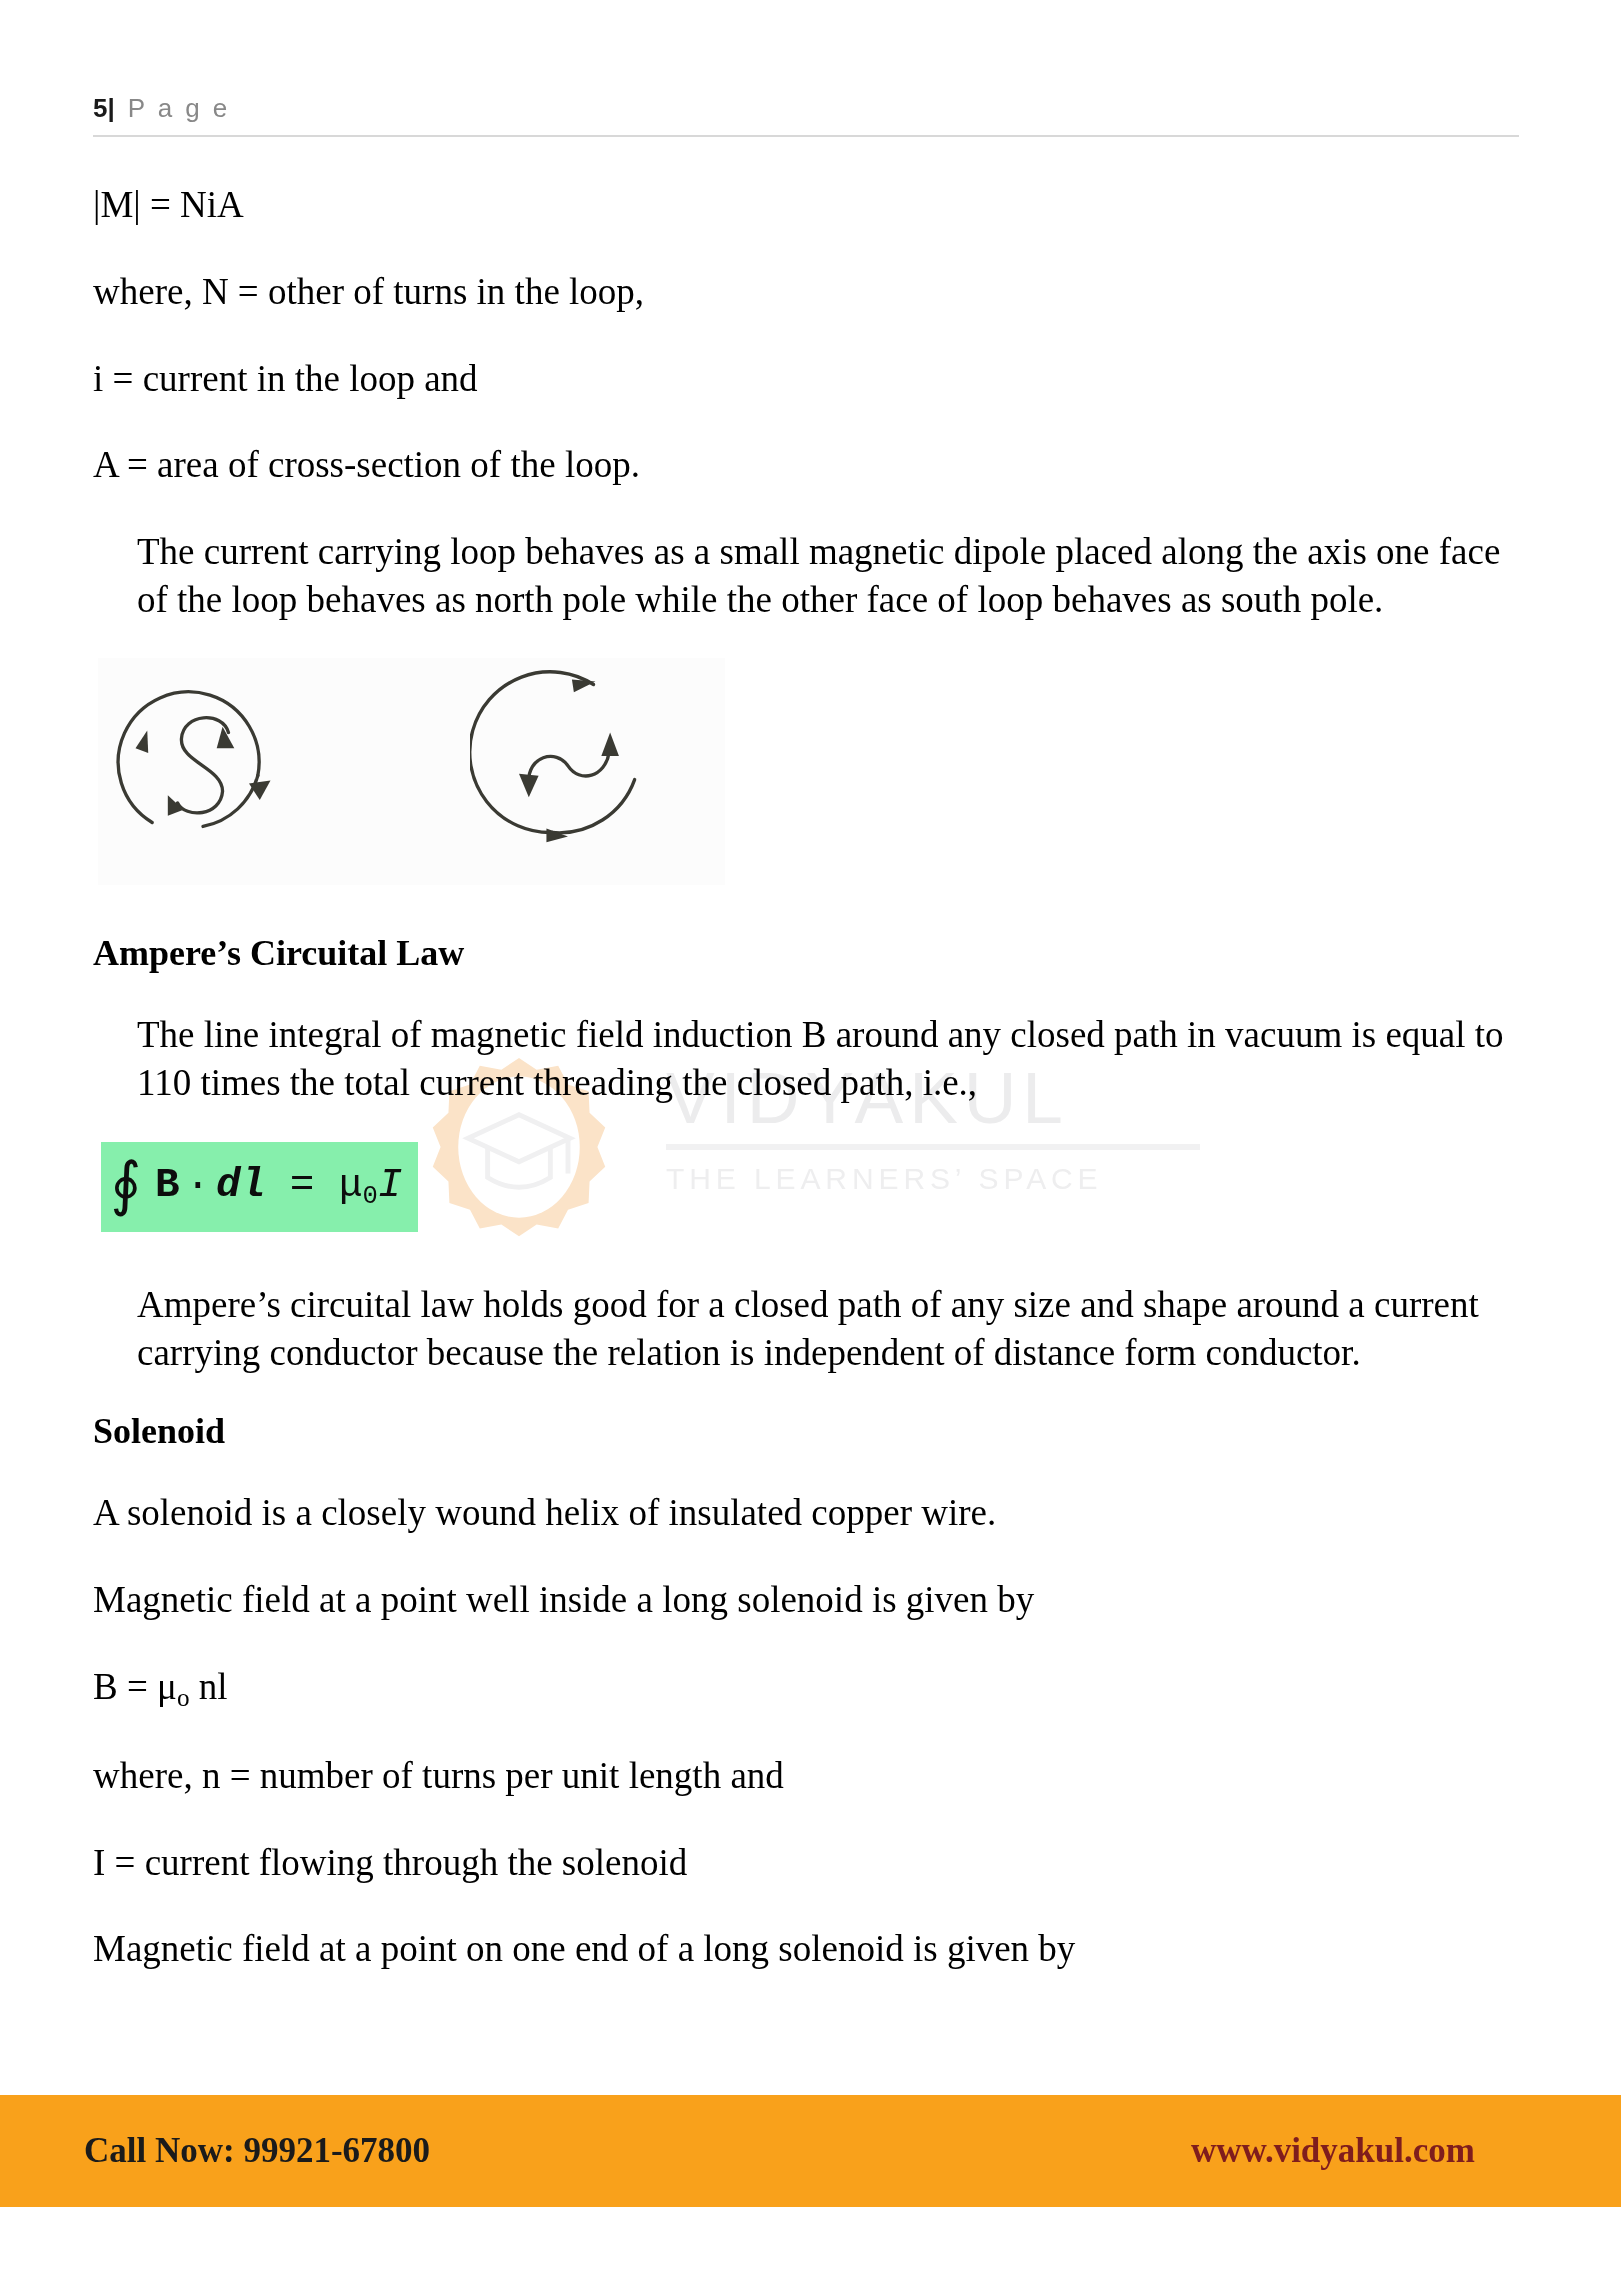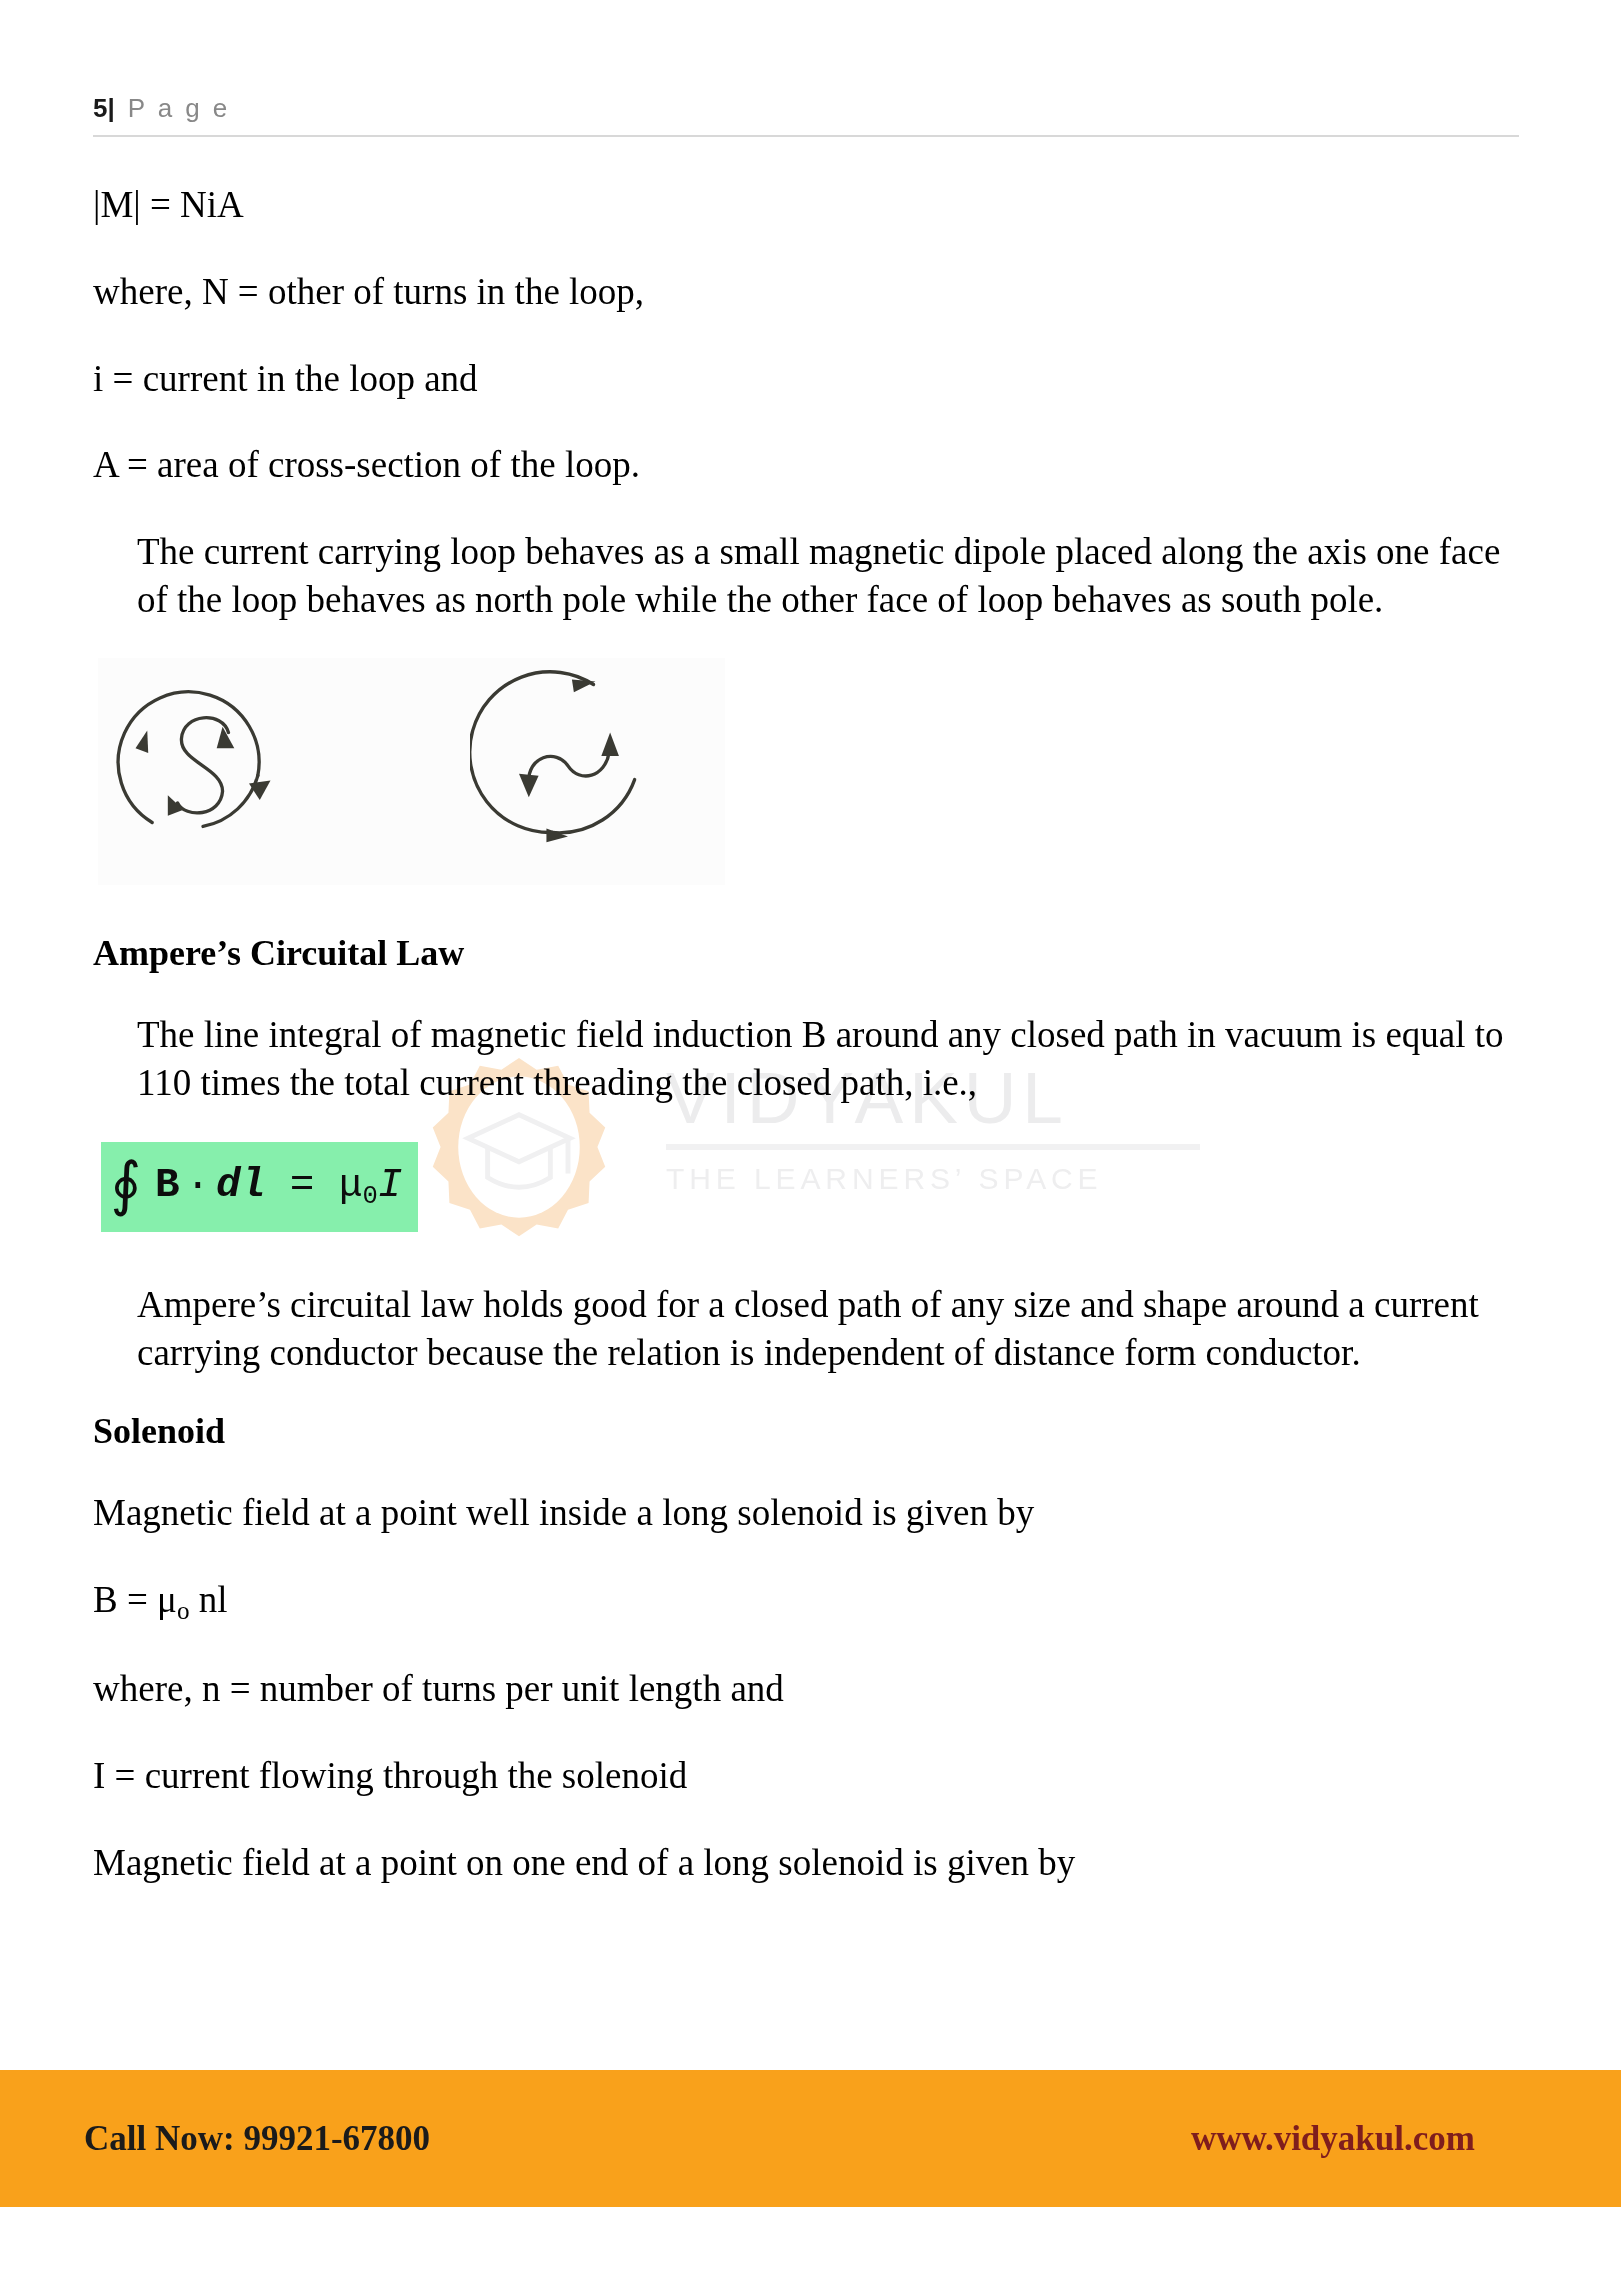--- a/index.html
+++ b/index.html
@@ -177,21 +177,21 @@
     color: #eeeeef;
     white-space: nowrap;
   }
 
   
   .footer {
     position: absolute;
     left: 0;
     bottom: 86px;
     width: 1621px;
-    height: 137px;
+    height: 112px;
     background: #f9a11b;
     display: flex;
     align-items: center;
     margin-top: 35px;
   }
   .footer-left {
     position: absolute;
     left: 84px;
     font-size: 35px;
     font-weight: bold;
@@ -305,20 +305,21 @@
       <div class="equation">
         <span class="oint">∮</span><span class="bold-b">B</span><span class="dot">·</span><span class="ital">dl</span> <span>=</span> <span class="mu">μ</span><span class="musub">0</span><span class="cur">I</span>
       </div>
     </div>
 
 
     <p class="para multiline tight">Ampere’s circuital law holds good for a closed path of any size and shape around a current carrying conductor because the relation is independent of distance form conductor.</p>
 
     <h2 class="heading">Solenoid</h2>
 
+    <p class="para">A solenoid is a closely wound helix of insulated copper wire.</p>
 
     <p class="para">Magnetic field at a point well inside a long solenoid is given by</p>
 
     <p class="para"><span>B = </span><span>μ</span><span class="sub">o</span><span> nl</span></p>
 
     <p class="para">where, n = number of turns per unit length and</p>
 
     <p class="para">I = current flowing through the solenoid</p>
 
     <p class="para">Magnetic field at a point on one end of a long solenoid is given by</p>

